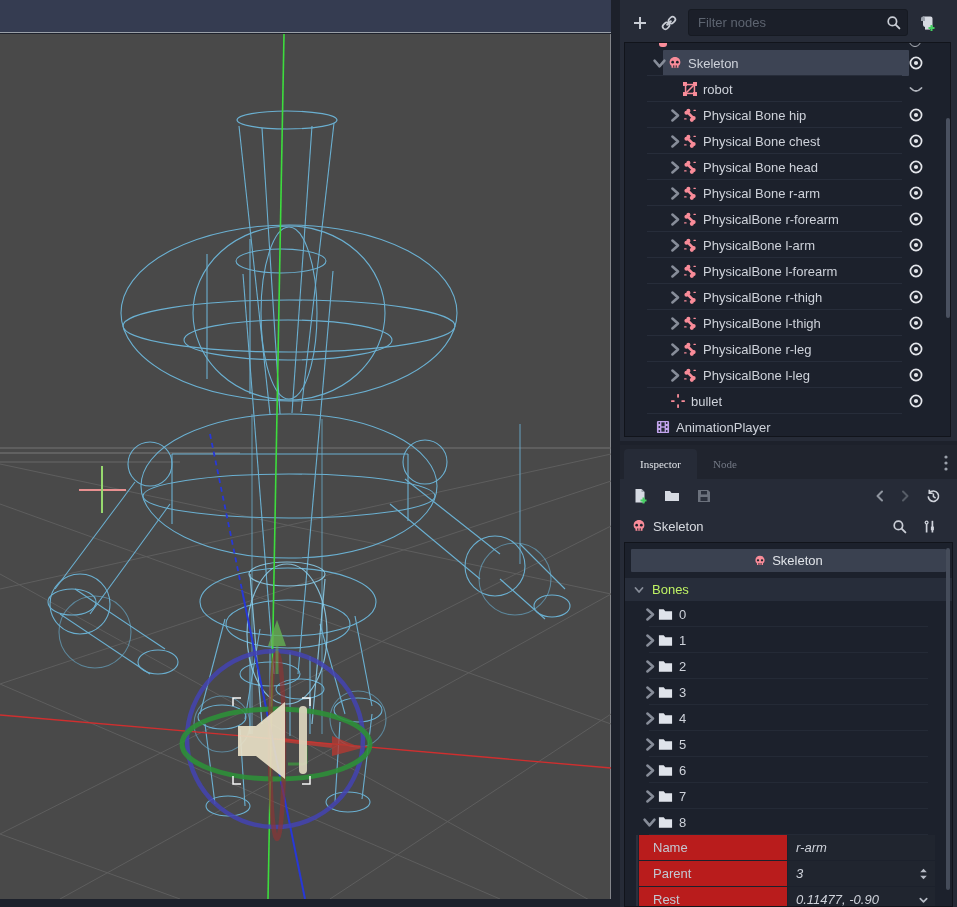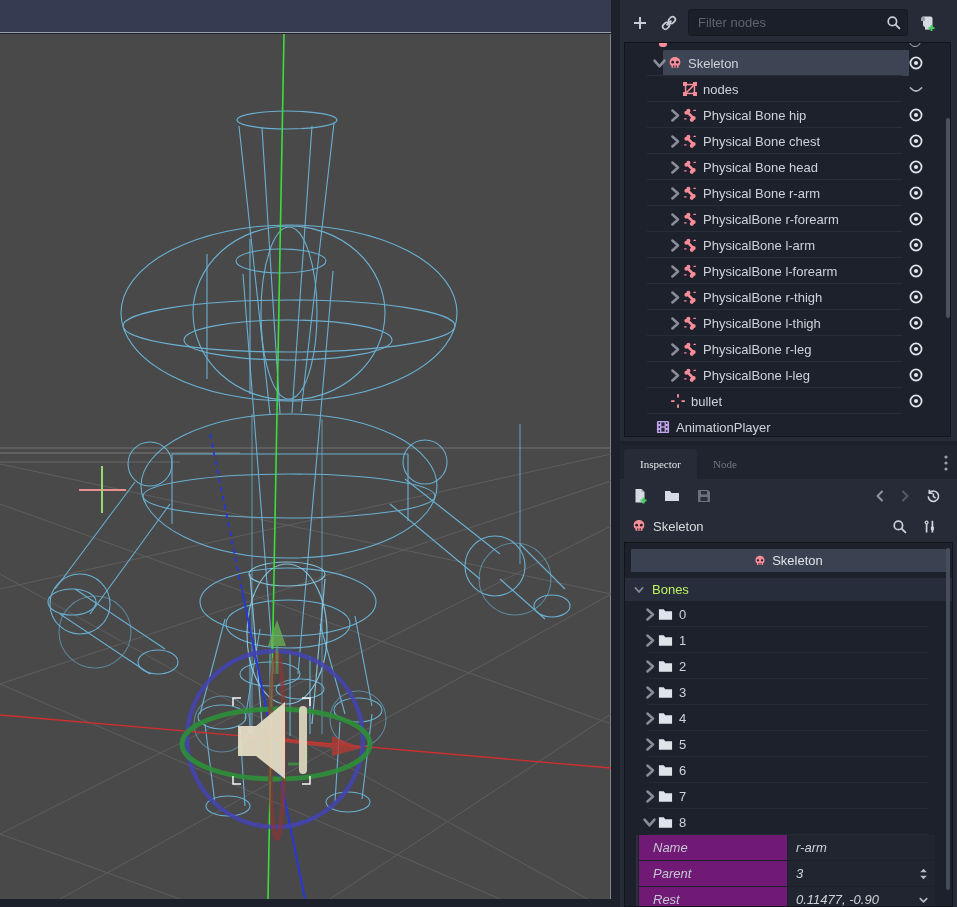--- a/index.html
+++ b/index.html
@@ -53,21 +53,21 @@
   .insp-content{left:4px;top:97px;width:329px;height:365px;overflow:hidden;}
   .obj-header{margin:6px;height:23px;background:#3a4150;display:flex;align-items:center;justify-content:center;border-radius:1px;}
   .obj-header span.t{margin-left:6px;color:#e0e3e8;}
   .category{height:23px;background:#272d3a;display:flex;align-items:center;padding-left:8px;}
   .category .t{margin-left:7px;color:#bef264;}
   .brow{position:relative;height:26px;display:flex;align-items:center;padding-left:16px;}
   .brow::after{content:"";position:absolute;left:24px;right:24px;bottom:0;height:1px;background:#242a36;}
   .brow .blabel{margin-left:6px;color:#ced2da;}
   .prow{position:relative;height:26px;display:flex;}
   .pguide{position:absolute;left:11px;top:0;width:2px;height:26px;background:#2a303d;}
-  .pname{position:absolute;left:14px;top:0;width:148px;height:25px;background:#701a75;display:flex;align-items:center;padding-left:14px;color:#c3c8d2;font-style:italic;}
+  .pname{position:absolute;left:14px;top:0;width:148px;height:25px;background:#b91c1c;display:flex;align-items:center;padding-left:14px;color:#c3c8d2;}
   .pval{position:absolute;left:163px;top:0;width:147px;height:25px;background:#20252f;display:flex;align-items:center;padding-left:8px;color:#ced2da;font-style:italic;}
   .pctl{position:absolute;right:6px;top:7px;width:11px;height:12px;}
   .insp-scroll{position:absolute;right:7px;top:103px;width:4px;height:342px;background:#454c5a;border-radius:2px;}
   .top-sliver{position:absolute;left:903px;top:0;width:54px;height:2px;background:#3a4152;}
 </style>
 </head>
 <body>
 
 <div class="stage">
   <div class="top-sliver"></div>
@@ -281,21 +281,21 @@
           <span class="icon i14">
             <svg viewBox="0 0 12 12">
               <rect x="2.2" y="2.2" width="7.6" height="7.6" fill="none" stroke="#f98c99" stroke-width="1.3"></rect>
               <line x1="3" y1="9" x2="9" y2="3" stroke="#f98c99" stroke-width="1.3"></line>
               <rect x="0" y="0" width="3.4" height="3.4" fill="#f98c99"></rect>
               <rect x="8.6" y="0" width="3.4" height="3.4" fill="#f98c99"></rect>
               <rect x="0" y="8.6" width="3.4" height="3.4" fill="#f98c99"></rect>
               <rect x="8.6" y="8.6" width="3.4" height="3.4" fill="#f98c99"></rect>
             </svg>
           </span>
-          <span class="tlabel">nodes</span>
+          <span class="tlabel">robot</span>
           <span class="vis icon">
             <svg viewBox="0 0 16 16">
               <path d="M2.5 7 Q8 13 13.5 7" fill="none" stroke="#aeb2ba" stroke-width="1.8" stroke-linecap="round"></path>
             </svg>
           </span>
         </div>
 
         <div class="trow" style="padding-left: 41px;">
 
           <span class="chev-slot">

